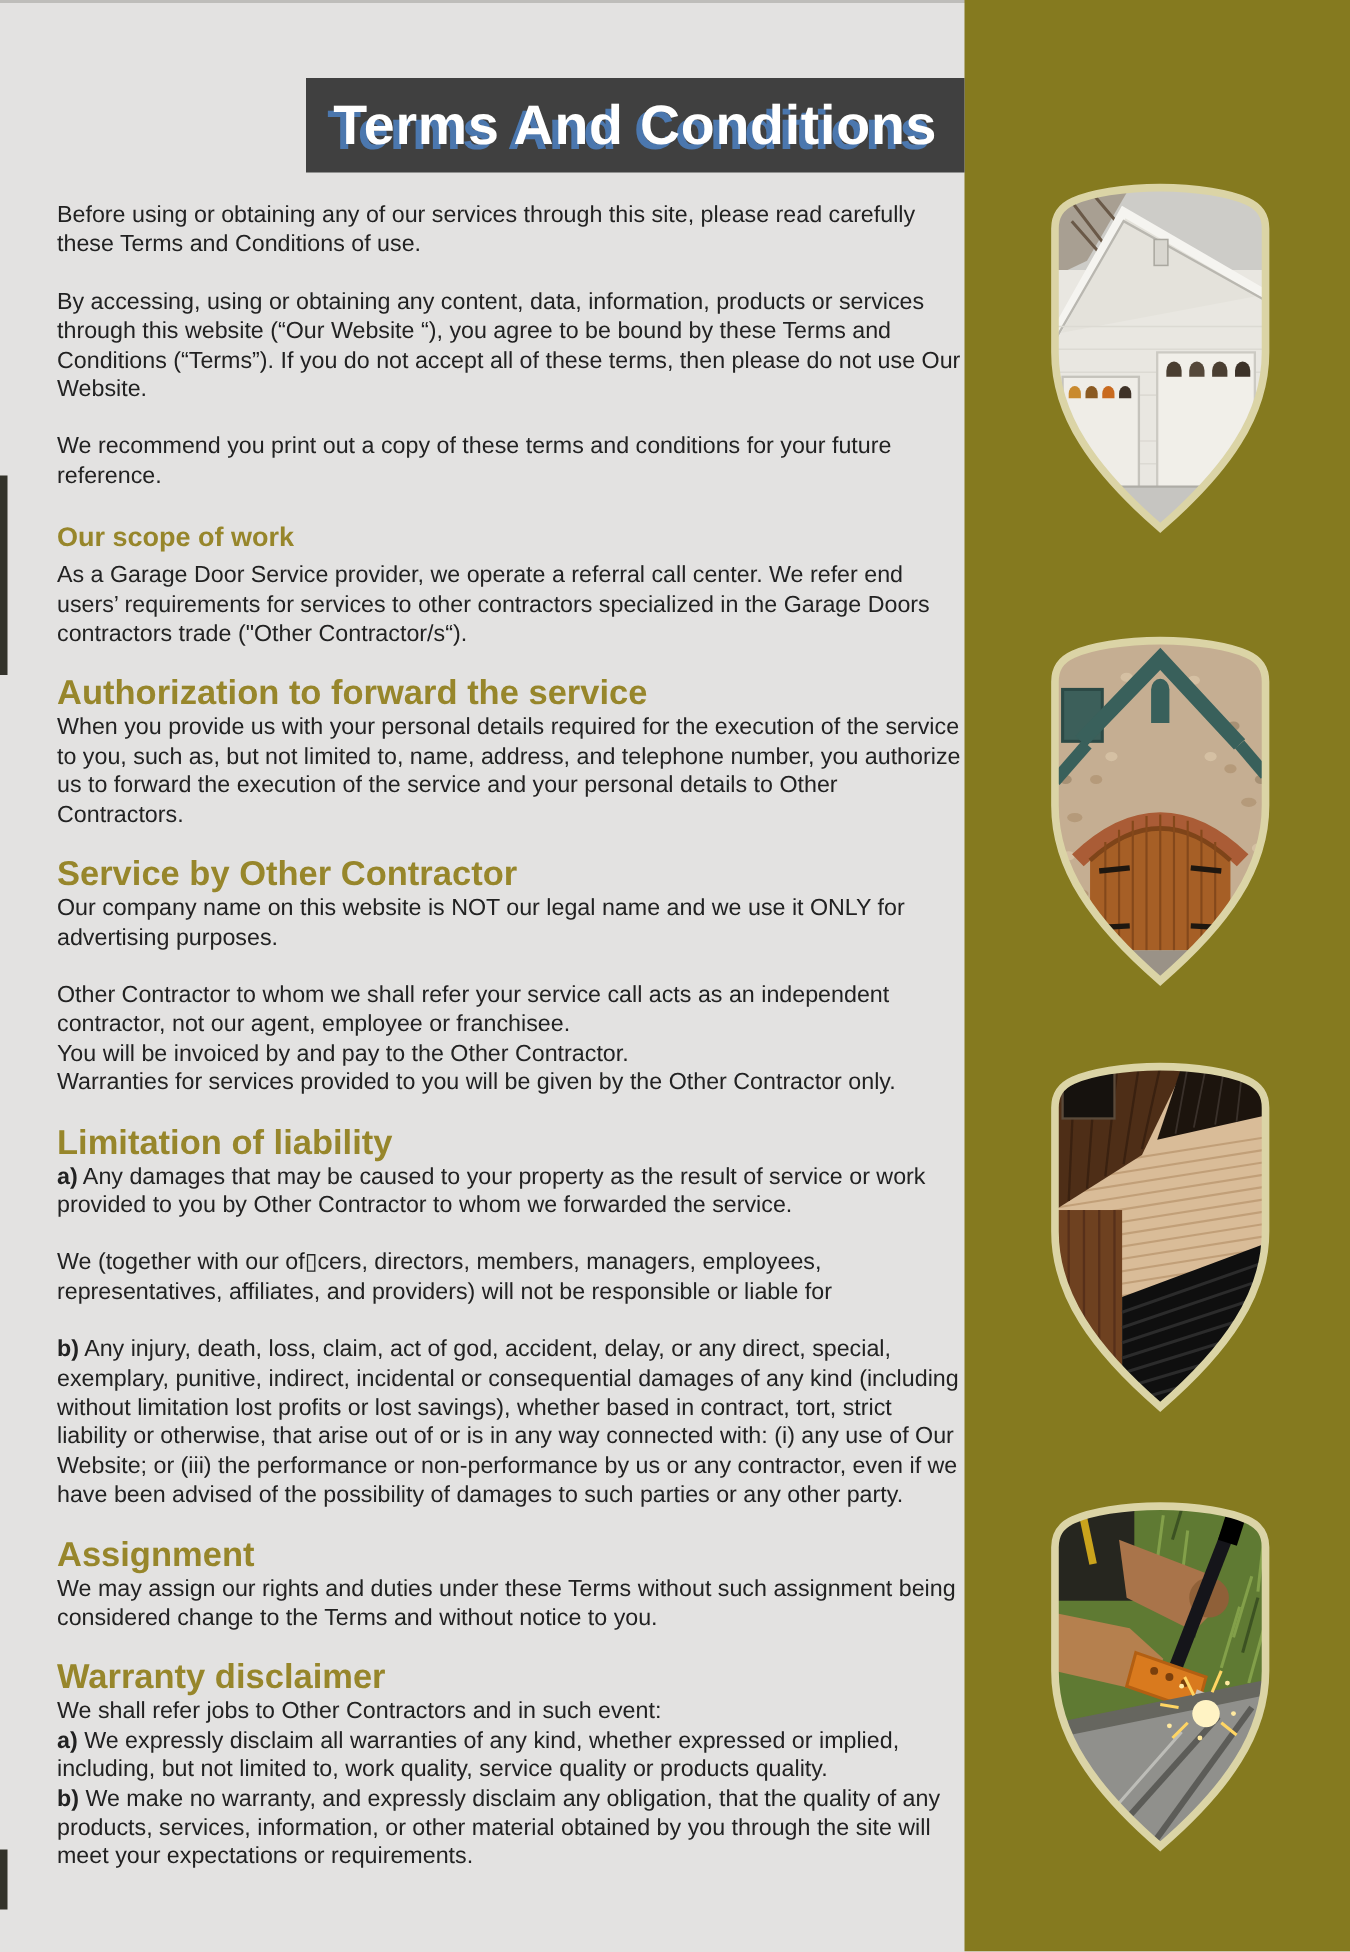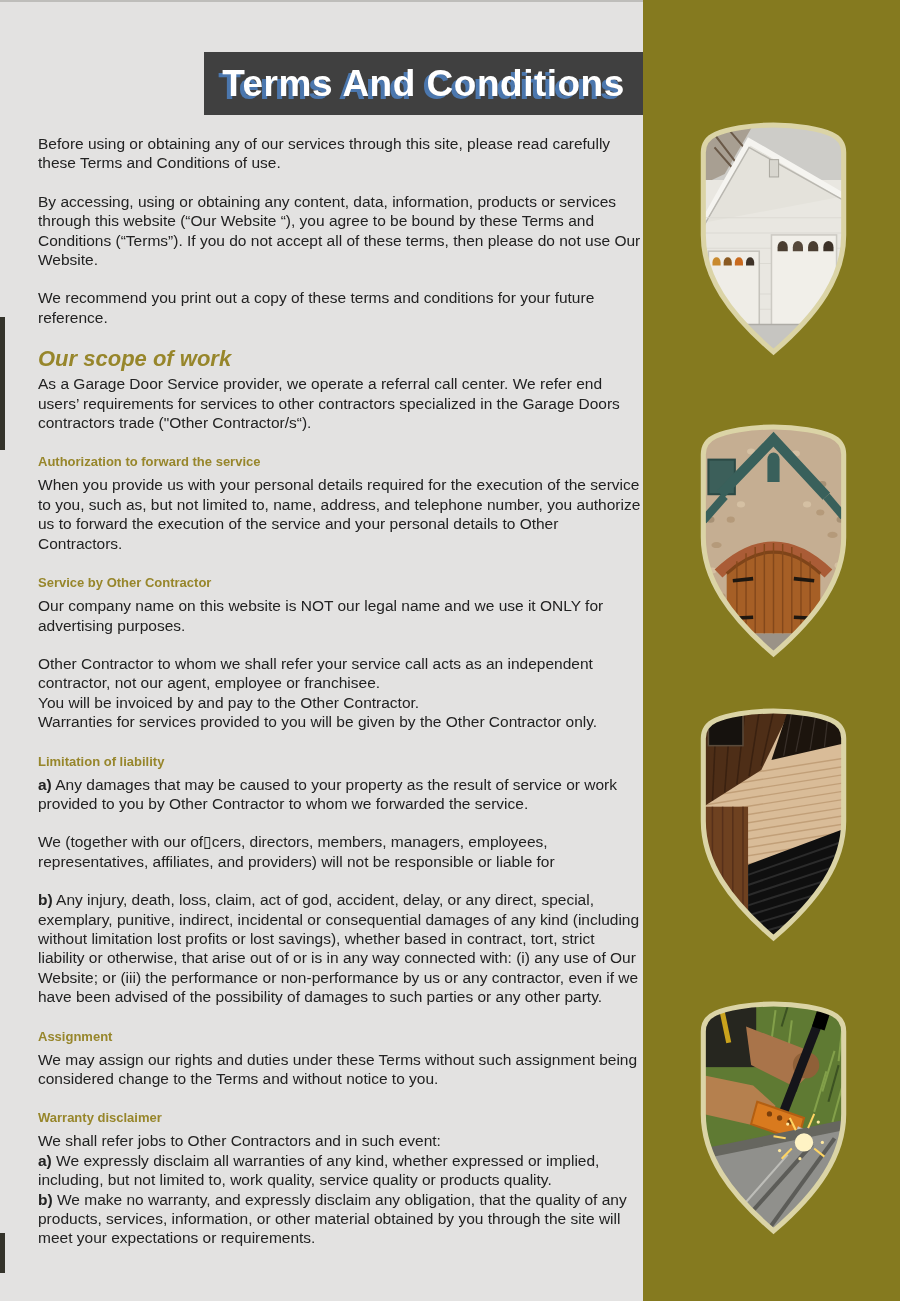--- a/index.html
+++ b/index.html
@@ -18,22 +18,22 @@
   .page-title{
     margin:0;color:#ffffff;font-size:37px;font-weight:bold;letter-spacing:.5px;
     text-shadow:-4px 3px 0 #4b77ae;
     white-space:nowrap;
   }
   .content{
     position:absolute;left:38px;top:134px;width:603px;
     color:#222222;font-size:15.5px;line-height:19.4px;
   }
   .para{margin:0 0 19px;white-space:pre-line;}
-  .sec-h{color:#97862b;font-size:13px;line-height:21px;font-weight:bold;margin:0 0 3px;}
-  #sections section:first-child .sec-h{font-size:22px;line-height:25px;font-style:italic;}
+  .sec-h{color:#97862b;font-size:23px;line-height:21px;font-weight:bold;margin:0 0 3px;}
+  #sections section:first-child .sec-h{font-size:18px;line-height:25px;}
   .b{font-weight:bold;}
   .shield{position:absolute;left:690px;width:167px;height:236px;}
   #shield-1{top:121px;} #shield-2{top:423px;} #shield-3{top:707px;} #shield-4{top:1000px;}
   .stripe{position:absolute;left:0;width:5px;background:#34332b;}
   #stripe-a{top:317px;height:133px;}
   #stripe-b{top:1233px;height:40px;}
 </style>
 </head>
 <body>
 

